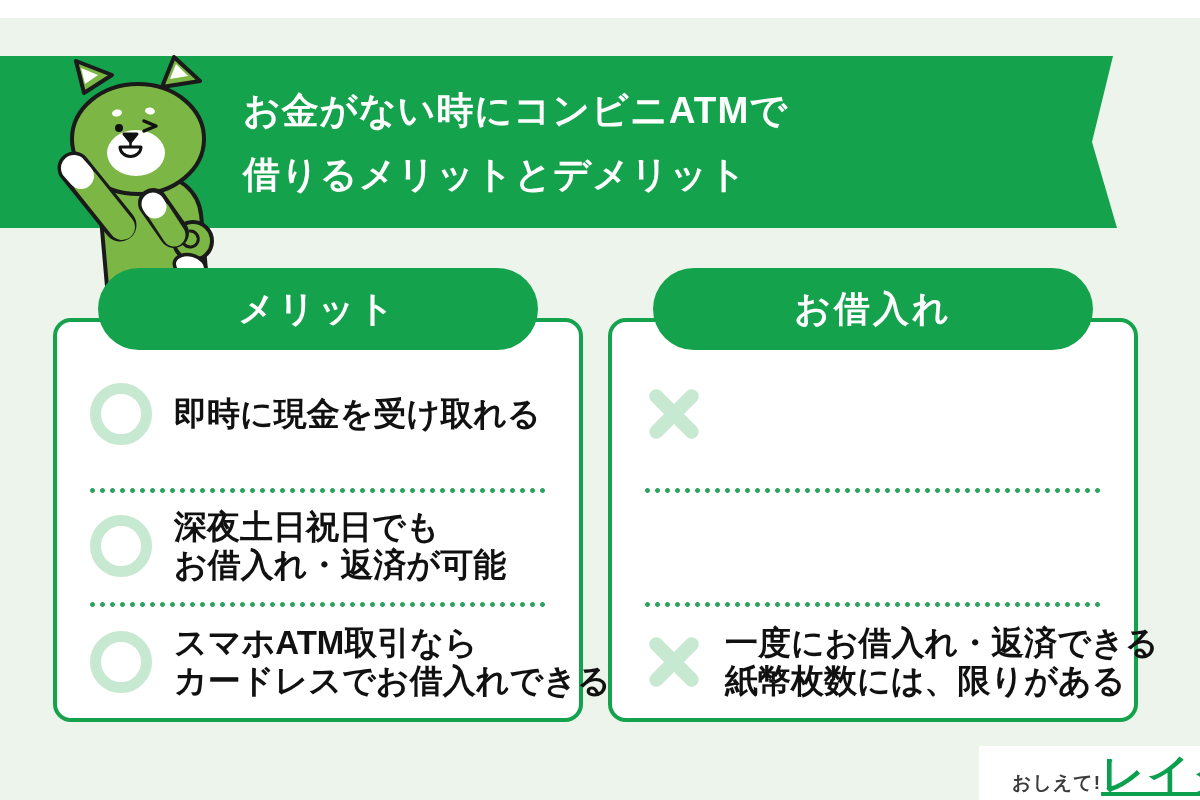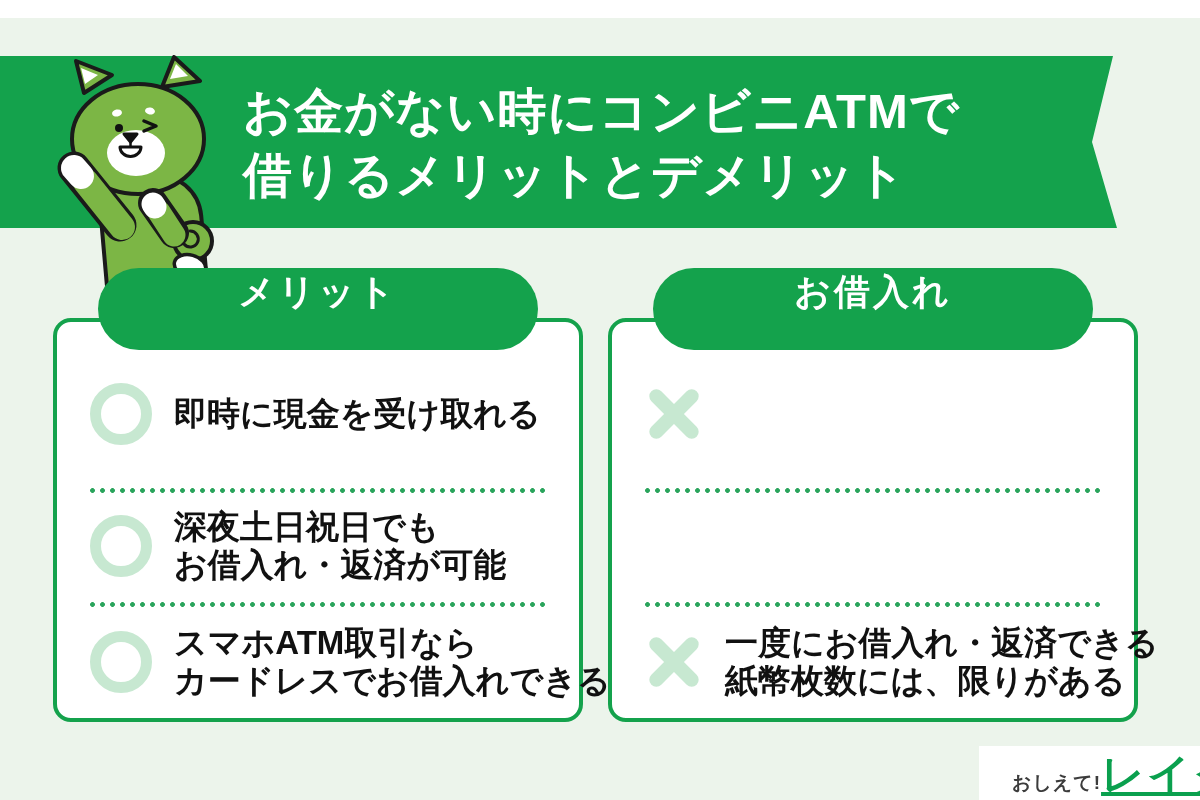--- a/index.html
+++ b/index.html
@@ -5,33 +5,33 @@
   html,body{margin:0;padding:0;}
   body{font-family:"Liberation Sans","DejaVu Sans",sans-serif;}
   #stage{position:relative;width:1200px;height:800px;background:#ecf4eb;overflow:hidden;}
 
   .top-strip{position:absolute;top:0;left:0;width:1200px;height:18px;background:#ffffff;z-index:0;}
 
   
   .ribbon{position:absolute;top:56px;left:0;width:1118px;height:172px;background:#14a24c;z-index:1;
           clip-path:polygon(0 0,1113px 0,1092px 86px,1117px 172px,0 172px);}
   .ribbon-title{position:absolute;top:79px;left:243px;z-index:1;color:#ffffff;
-                font-size:49px;line-height:64px;font-weight:800;letter-spacing:1px;white-space:nowrap;}
+                font-size:37px;line-height:64px;font-weight:800;letter-spacing:1px;white-space:nowrap;}
 
   
   .mascot{position:absolute;left:40px;top:55px;width:210px;height:280px;z-index:2;}
 
   
   .card{position:absolute;top:318px;width:530px;height:404px;background:#ffffff;
         border:4px solid #14a24c;border-radius:18px;box-sizing:border-box;z-index:3;}
   .card.left{left:53px;}
   .card.right{left:608px;}
   .pill{position:absolute;top:-54px;left:50%;transform:translateX(-50%);
         width:440px;height:82px;border-radius:41px;background:#14a24c;
-        display:flex;align-items:flex-start;justify-content:center;
+        display:flex;align-items:center;justify-content:center;
         color:#ffffff;font-size:36px;font-weight:800;letter-spacing:3px;white-space:nowrap;}
   .row{position:absolute;left:0;width:100%;height:92px;display:flex;align-items:center;
        padding-left:33px;box-sizing:border-box;}
   .row.r1{top:46px;}
   .row.r2{top:178px;}
   .row.r3{top:294px;justify-content:space-between;}
   .sep{position:absolute;left:33px;right:33px;height:5px;
        background-image:radial-gradient(circle at 2.5px 2.5px,#2aa45c 2.1px,rgba(0,0,0,0) 2.6px);
        background-size:10px 5px;background-repeat:repeat-x;}
   .sep.s1{top:166px;}

